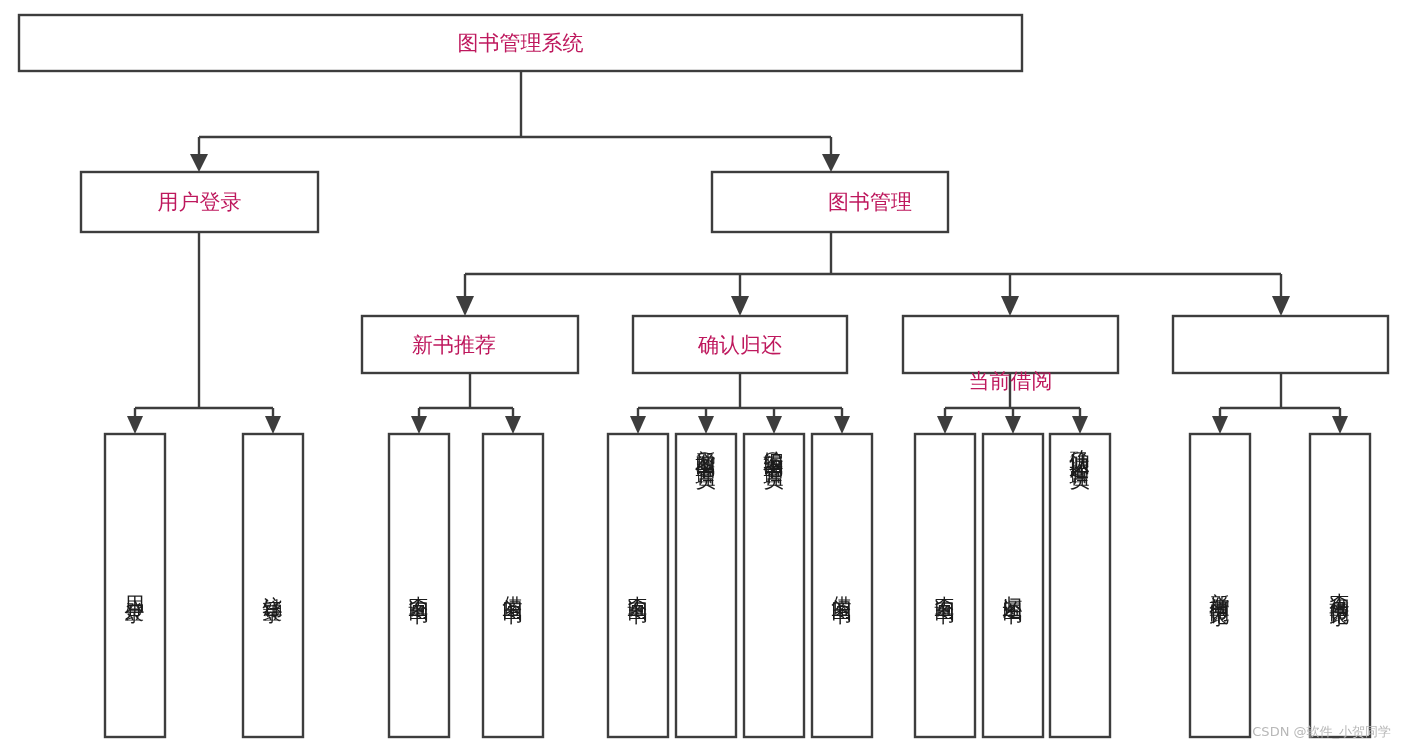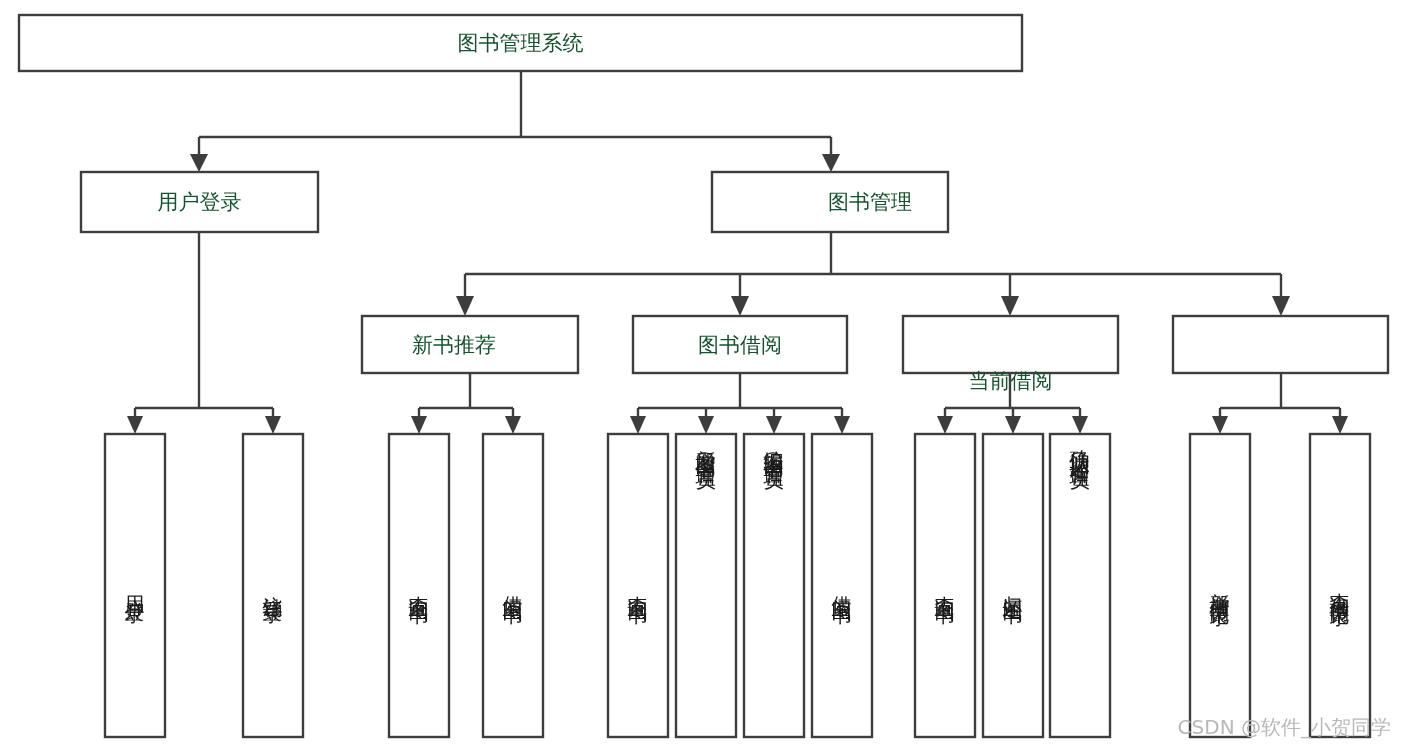--- a/index.html
+++ b/index.html
@@ -58,29 +58,29 @@
   .hlabel-wrap {
     position: absolute;
     display: flex;
     align-items: center;
     justify-content: center;
     pointer-events: none;
   }
   .hlabel-text {
     font-family: Liberation Mono, monospace;
     font-size: 21px;
-    color: #14532d;
+    color: #be185d;
     white-space: nowrap;
   }
   .watermark {
     position: absolute;
     right: 14px;
     bottom: 6px;
     font-family: "DejaVu Sans", "Liberation Sans", sans-serif;
-    font-size: 20px;
+    font-size: 13px;
     color: #b8b8b8;
     white-space: nowrap;
     pointer-events: none;
   }
 </style>
 </head>
 <body>
 
 <div id="canvas">
 
@@ -185,21 +185,21 @@
 
   <div class="hlabel-wrap" style="left:752px; top:172px; width:236px; height:60px;">
     <span class="hlabel-text">图书管理</span>
   </div>
 
   <div class="hlabel-wrap" style="left:362px; top:316px; width:184px; height:57px;">
     <span class="hlabel-text">新书推荐</span>
   </div>
 
   <div class="hlabel-wrap" style="left:633px; top:316px; width:214px; height:57px;">
-    <span class="hlabel-text">图书借阅</span>
+    <span class="hlabel-text">确认归还</span>
   </div>
 
   <div class="hlabel-wrap" style="left:903px; top:316px; width:215px; height:57px;margin-top:36px;">
     <span class="hlabel-text">当前借阅</span>
   </div>
 
 
   <div class="vlabel-wrap" style="left:105px; top:434px; width:60px; height:303px;">
     <span class="vlabel-text">用户登录</span>
   </div>

